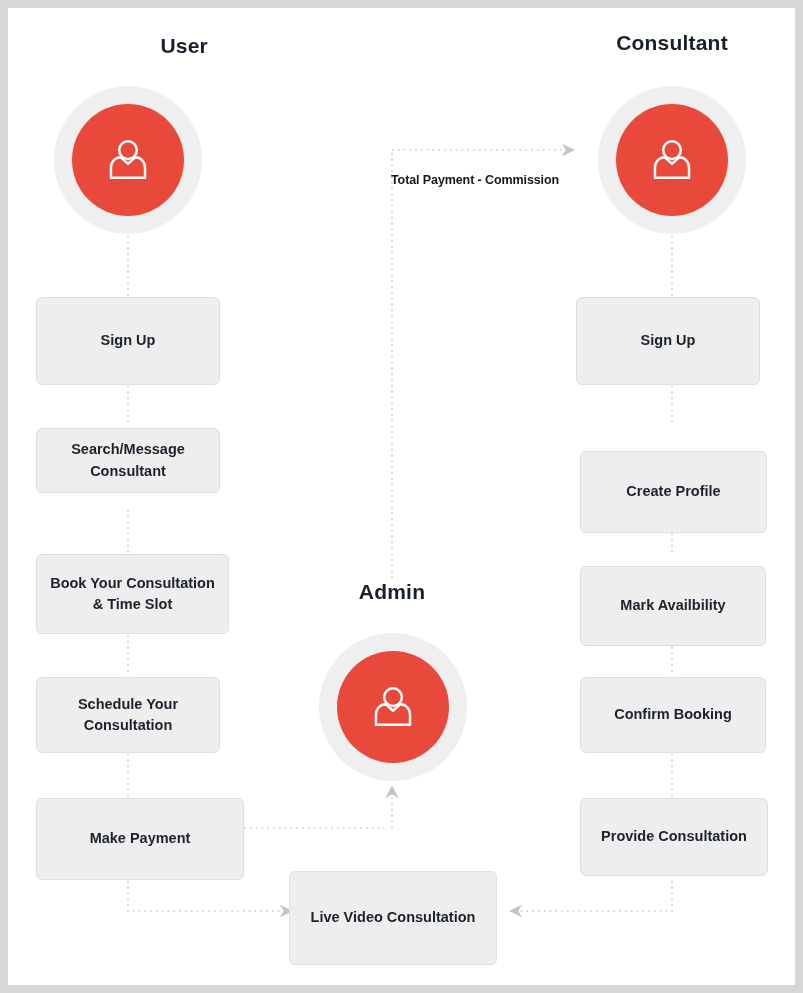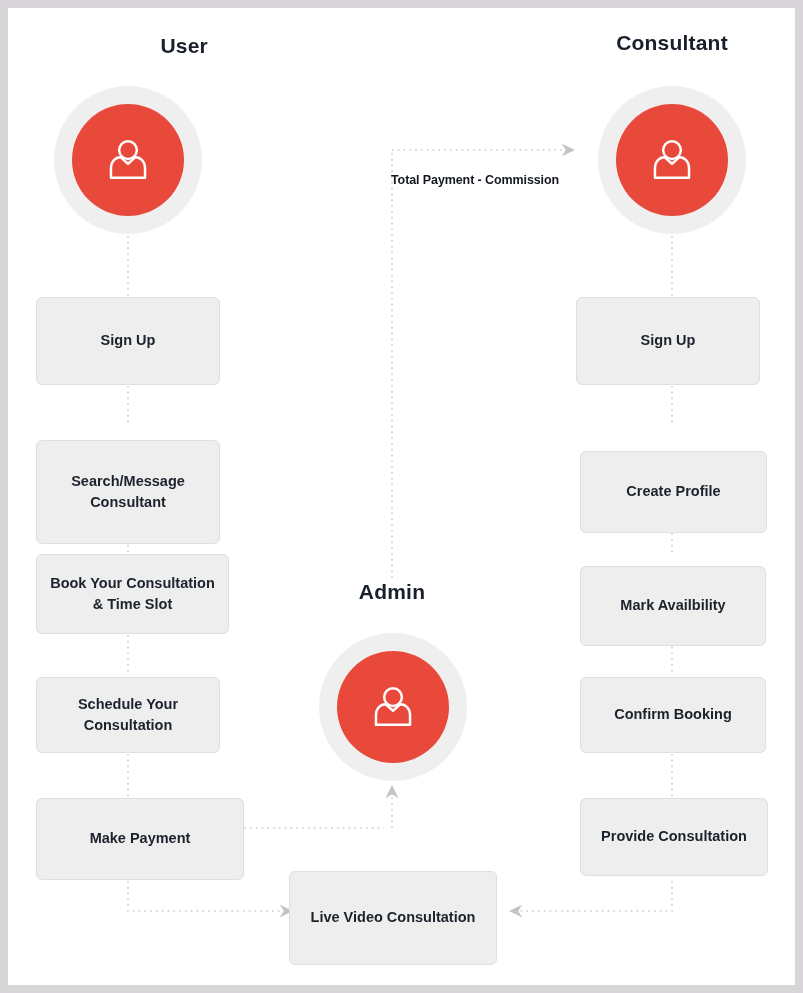--- a/index.html
+++ b/index.html
@@ -131,21 +131,21 @@
           <circle cx="24" cy="15.5" r="7.6" fill="none" stroke="#fff" stroke-width="2.1"></circle>
           <path d="M9.4 39.2 L9.4 30.6 C9.4 25.6 13.1 21.6 17.6 21.6 L24 27.2 L30.4 21.6
                    C34.9 21.6 38.6 25.6 38.6 30.6 L38.6 39.2 Z" fill="none" stroke="#fff" stroke-width="2.1" stroke-linejoin="round"></path>
         </svg>
       </span>
     </div>
   </div>
 
   <div class="node" style="left:28px; top:289px; width:184px; height:88px;">Sign Up</div>
 
-  <div class="node" style="left:28px; top:432px; width:184px; height:104px;">Search/Message Consultant</div>
+  <div class="node" style="left:28px; top:420px; width:184px; height:65px;">Search/Message Consultant</div>
 
   <div class="node" style="left:28px; top:546px; width:193px; height:80px;">Book Your Consultation &amp; Time Slot</div>
 
   <div class="node" style="left:28px; top:669px; width:184px; height:76px;">Schedule Your Consultation</div>
 
   <div class="node" style="left:28px; top:790px; width:208px; height:82px;">Make Payment</div>
 
   <div class="role-title" style="left:545px; top:23px; width:238px;">Consultant</div>
 
   <div class="avatar" style="left:590px; top:78px; width:148px; height:148px;">

